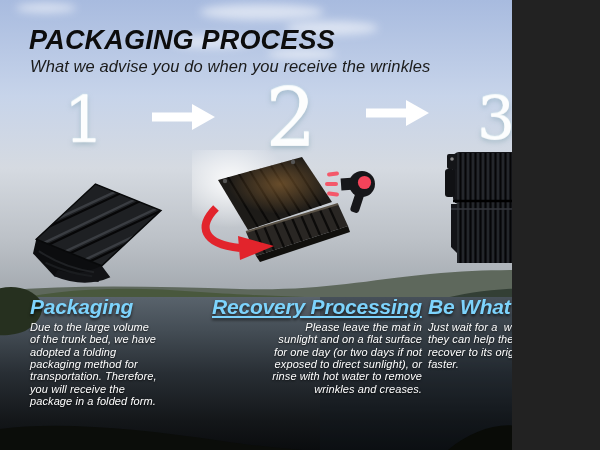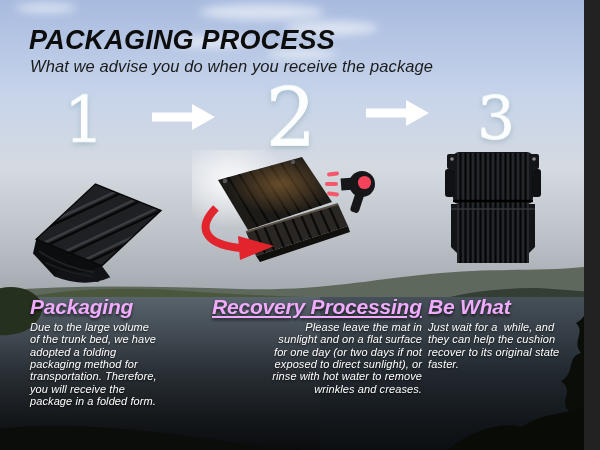--- a/index.html
+++ b/index.html
@@ -1,17 +1,17 @@
 <!DOCTYPE html>
 <html><head>
 <meta charset="utf-8">
 <style>
   html,body{margin:0;padding:0;background:#222;}
   #canvas{
-    position:relative;width:584px;height:450px;overflow:hidden;
+    position:relative;width:512px;height:450px;overflow:hidden;
     font-family:"Liberation Sans",sans-serif;
     -webkit-font-smoothing:antialiased;
   }
   #canvas svg{display:block;}
   .abs{position:absolute;}
   
   .title{
     left:29px;top:26px;width:540px;
     font-size:27px;font-weight:bold;font-style:italic;
     letter-spacing:.2px;color:#0d0d0d;line-height:1.05;
@@ -27,21 +27,21 @@
     text-shadow:0 1px 0 rgba(255,255,255,.85),
                 0 3px 5px rgba(125,160,172,.55),
                 0 0 2px rgba(225,245,248,.9);
     text-align:center;line-height:1;
   }
   #num1{left:54px;top:88px;width:60px;font-size:64px;}
   #num2{left:254px;top:78px;width:74px;font-size:80px;}
   #num3{left:466px;top:88px;width:60px;font-size:60px;}
   
   .col-heading{
-    font-size:21px;font-weight:bold;font-style:italic;color:#f0abfc;
+    font-size:21px;font-weight:bold;font-style:italic;color:#7dd3fc;
     letter-spacing:-.2px;text-shadow:0 2px 3px rgba(0,0,0,.65);
     line-height:1.1;
   }
   .col-body{
     font-size:11px;font-style:italic;color:#ffffff;
     line-height:1.12;white-space:pre-wrap;
     text-shadow:0 1px 2px rgba(0,0,0,.7);
     letter-spacing:.1px;
   }
   #col1-h{left:30px;top:295px;width:190px;}
@@ -96,21 +96,21 @@
 
     <path d="M-6,290 C14,283 32,289 40,300 C46,312 38,323 25,331 C10,337 -6,335 -6,335 Z" fill="#26301f"></path>
 
     <path d="M600,450 L600,297 C586,301 590,316 576,323 C586,333 571,341 581,353 C566,357 576,373 561,381 C576,393 556,401 571,413 C556,421 566,437 551,443 L561,450 Z" fill="#0a0d08"></path>
     <path d="M448,450 C470,431 500,421 522,427 C546,409 572,417 600,401 L600,450 Z" fill="#090b07"></path>
 
     <path d="M0,450 L0,429 C60,421 140,429 222,441 C262,447 282,448 302,450 Z" fill="#0b0d0a"></path>
   </svg>
 
   <div class="abs title">PACKAGING PROCESS</div>
-  <div class="abs subtitle">What we advise you do when you receive the package</div>
+  <div class="abs subtitle">What we advise you do when you receive the wrinkles</div>
 
   <div id="num1" class="abs step-num">1</div>
   <div id="num2" class="abs step-num">2</div>
   <div id="num3" class="abs step-num">3</div>
 
   <svg class="abs" style="left:152px;top:103px;" width="64" height="28" viewBox="0 0 64 28">
     <polygon points="0,9.5 40,9.5 40,1 63,14 40,27 40,18.5 0,18.5" fill="#ffffff"></polygon>
   </svg>
   <svg class="abs" style="left:366px;top:99px;" width="64" height="28" viewBox="0 0 64 28">
     <polygon points="0,9.5 40,9.5 40,1 63,14 40,27 40,18.5 0,18.5" fill="#ffffff"></polygon>

